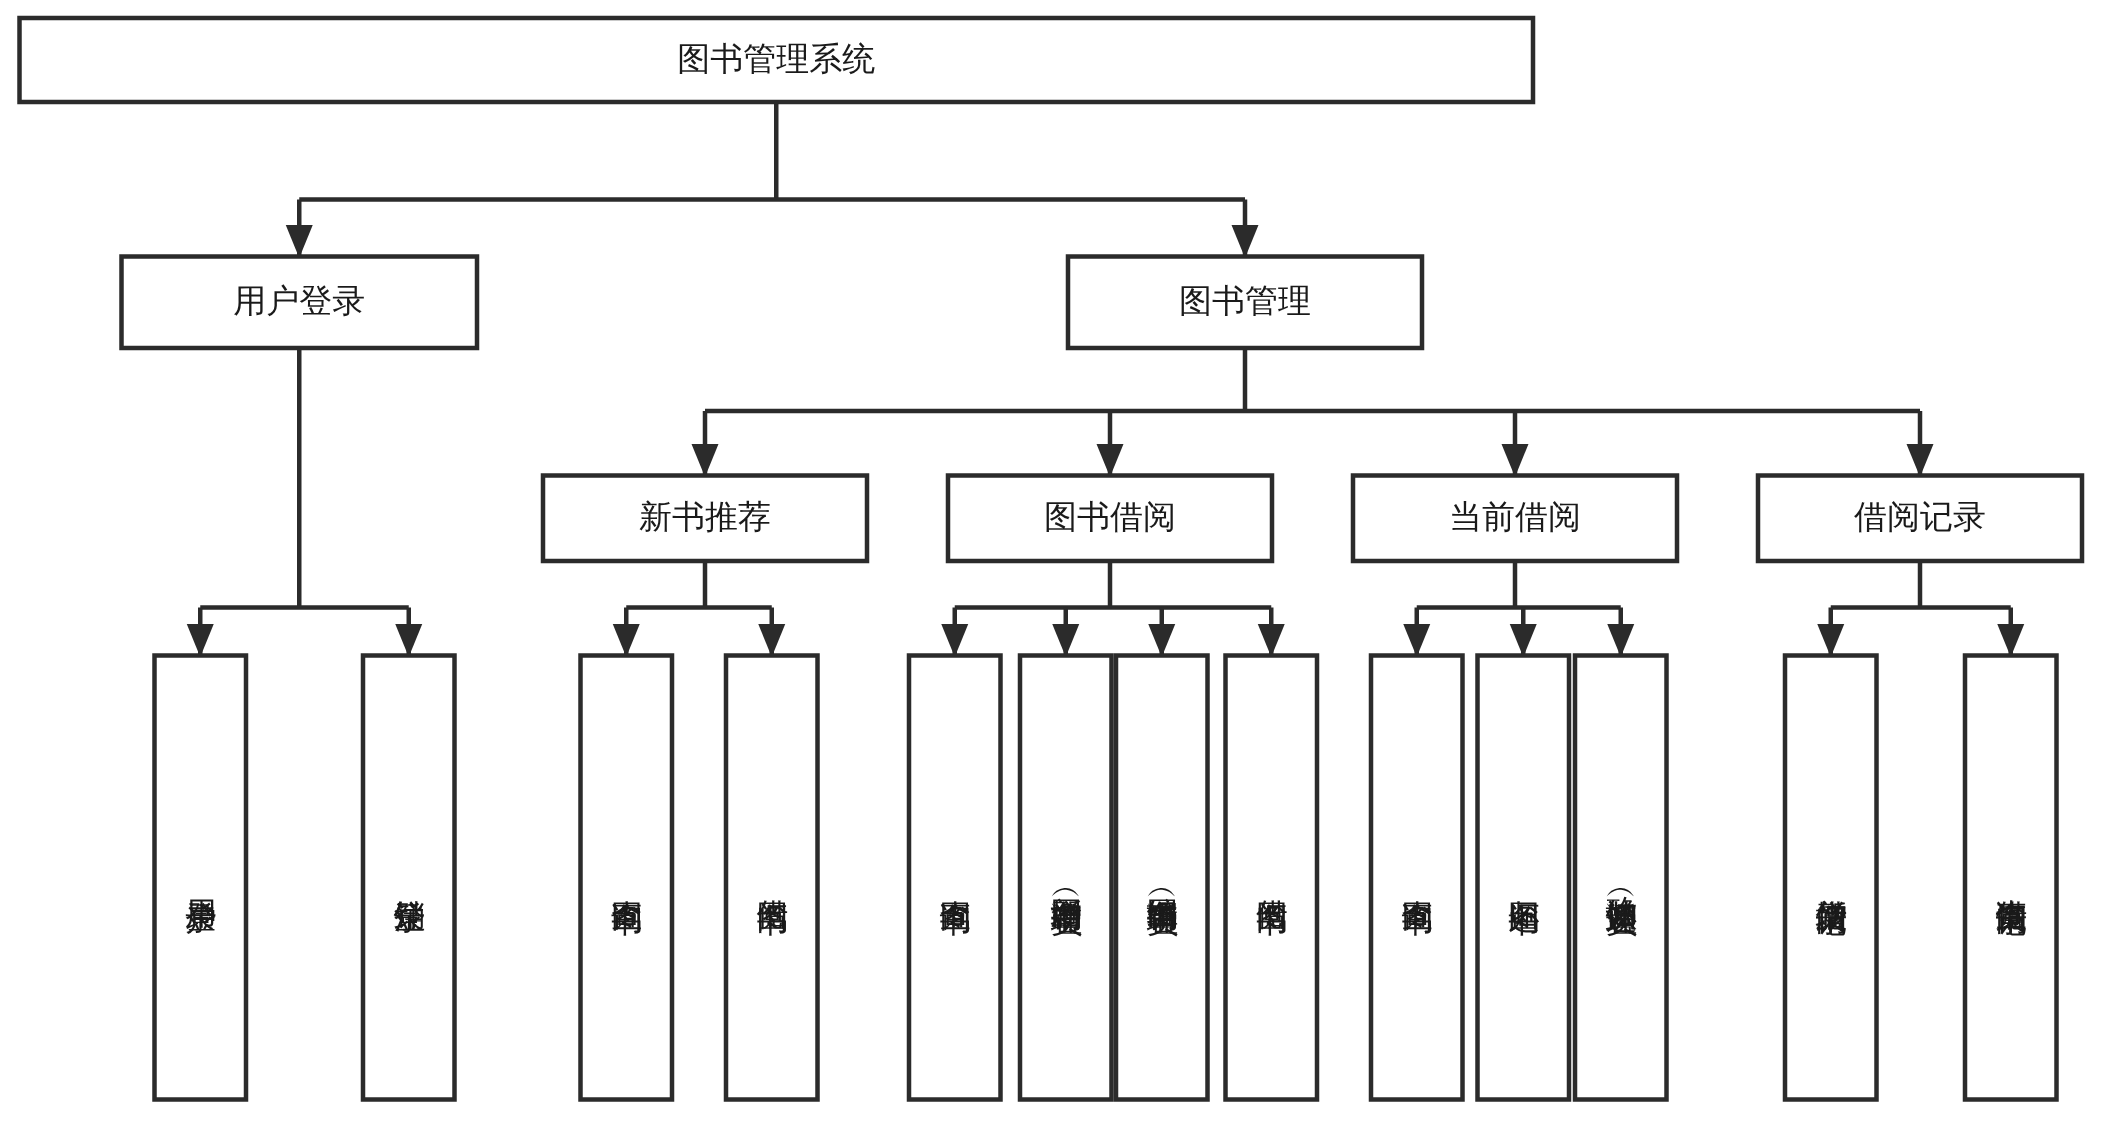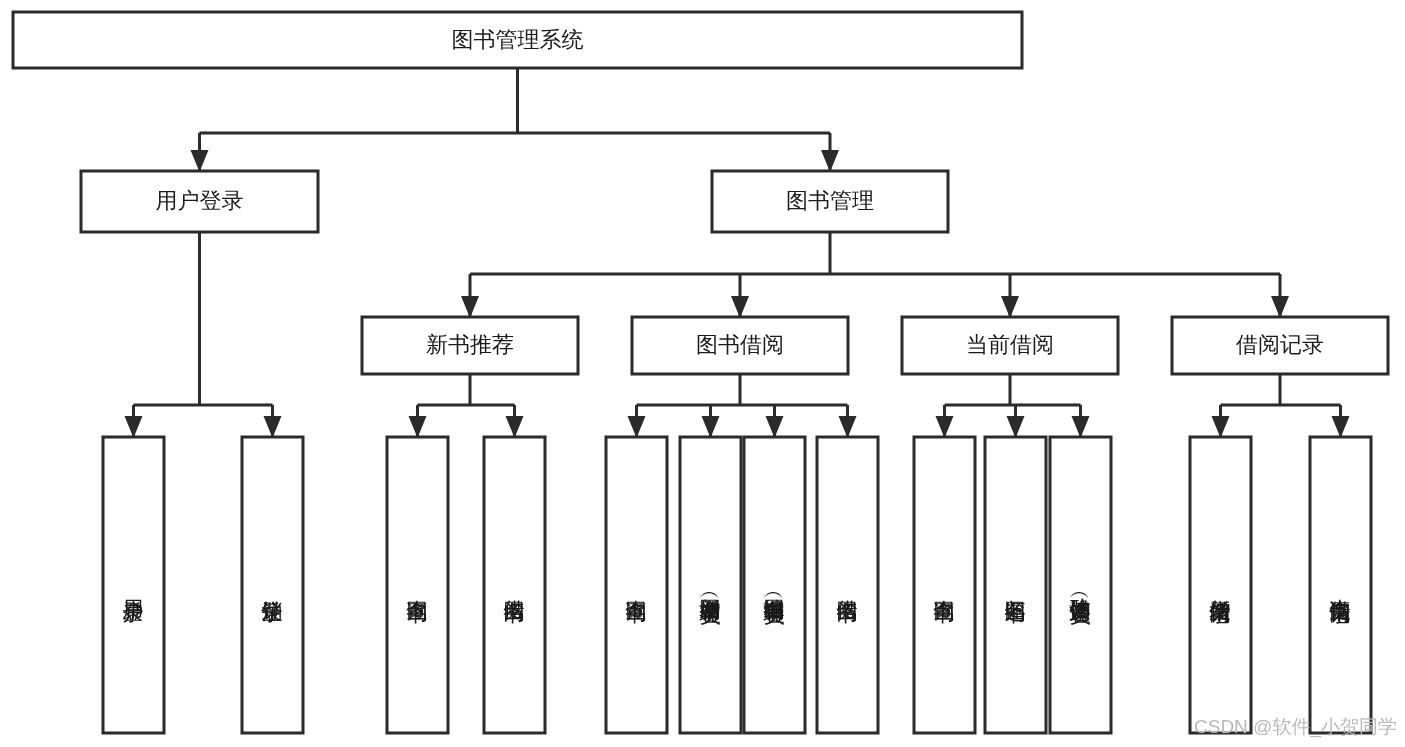--- a/index.html
+++ b/index.html
@@ -175,15 +175,14 @@
       <div class="node-label-v" style="left: 680px; top: 437px; width: 61px; height: 296px;">新增图书（管理员）</div>
       <div class="node-label-v" style="left: 744px; top: 437px; width: 61px; height: 296px;">编辑图书（管理员）</div>
       <div class="node-label-v" style="left: 817px; top: 437px; width: 61px; height: 296px;">借阅图书</div>
       <div class="node-label-v" style="left: 914px; top: 437px; width: 61px; height: 296px;">查询图书</div>
       <div class="node-label-v" style="left: 985px; top: 437px; width: 61px; height: 296px;">归还图书</div>
       <div class="node-label-v" style="left: 1050px; top: 437px; width: 61px; height: 296px;">确认归还（管理员）</div>
       <div class="node-label-v" style="left: 1190px; top: 437px; width: 61px; height: 296px;">新增借阅记录</div>
       <div class="node-label-v" style="left: 1310px; top: 437px; width: 61px; height: 296px;">查询借阅记录</div>
     </div>
 
-  <div class="watermark" style="left: 1194px; top: 714px;">CSDN @软件_小贺同学</div>
 
 </div>
 
 </body></html>

